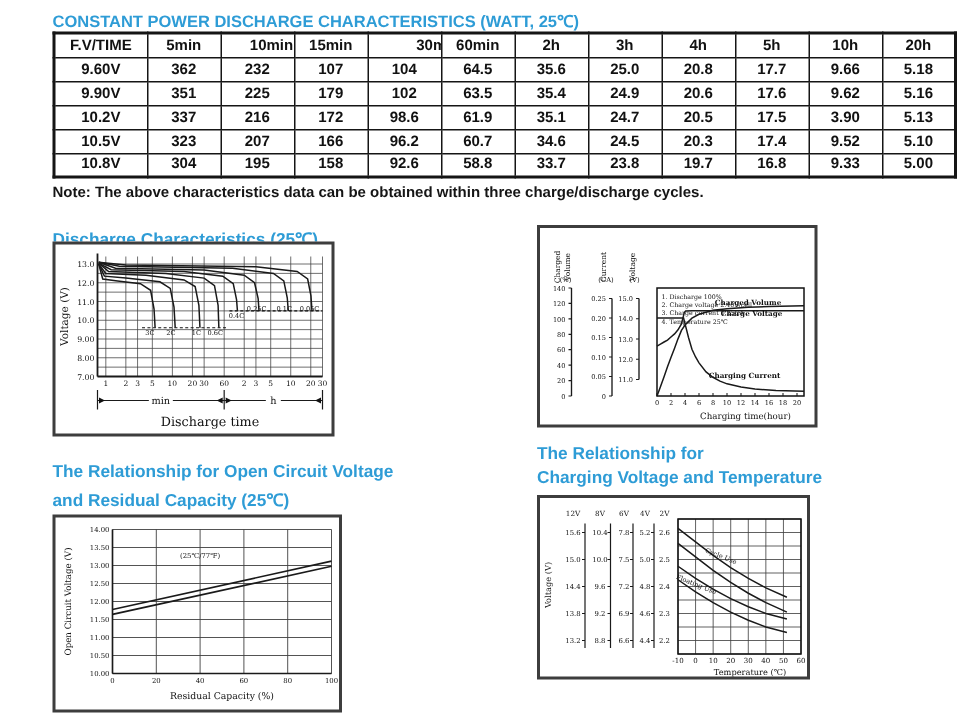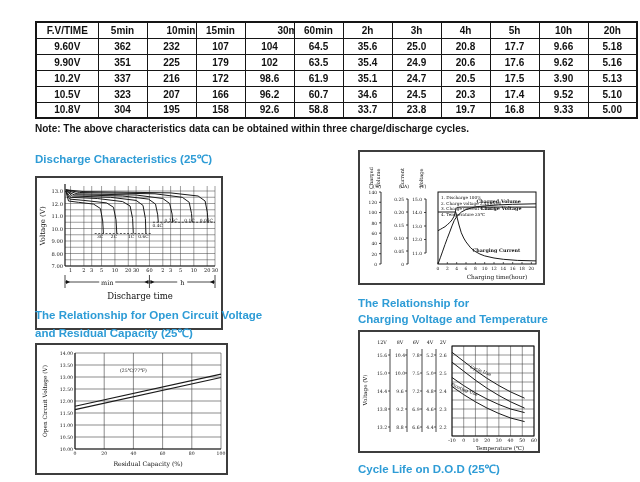--- a/index.html
+++ b/index.html
@@ -14,20 +14,21 @@
         text-align:center;vertical-align:middle;height:16px;color:#111;
         font-family:"Liberation Sans",sans-serif;overflow:hidden;white-space:nowrap}
   .note{font-size:10px;font-weight:bold;color:#151515;white-space:nowrap}
   .chart-box{border:2px solid #3d3d3d;background:#fff}
   svg text{fill:#111;font-family:"DejaVu Serif","Liberation Serif",serif}
 </style>
 </head>
 <body>
 <div id="page">
 
+<div class="abs heading" style="left:35px;top:6px">CONSTANT POWER DISCHARGE CHARACTERISTICS (WATT, 25℃)</div>
 
 <table class="pwr abs" style="left:35px;top:21px;width:601px">
   <thead>
         <tr>
           <th style="width: 62px; margin-left: 32px;">F.V/TIME</th>
           <th style="width: 49px;">5min</th>
           <th style="width: 49px; padding-left: 19px;">10min</th>
           <th style="width: 49px;">15min</th>
           <th style="width: 49px; padding-left: 32px;">30min</th>
           <th style="width: 49px;">60min</th>
@@ -109,21 +110,21 @@
           <td>16.8</td>
           <td>9.33</td>
           <td>5.00</td>
         </tr>
       </tbody>
 </table>
 
 <div class="abs note" style="left:35px;top:123px">Note: The above characteristics data can be obtained within three charge/discharge cycles.</div>
 
 <div class="abs chart-title" style="left:35px;top:151px">Discharge Characteristics (25℃)</div>
-<div class="abs chart-box" style="left:35px;top:176px;width:188px;height:154px">
+<div class="abs chart-box" style="left:35px;top:161px;width:188px;height:130px">
   <svg width="184" height="126">
         <line x1="28" y1="88" x2="178" y2="88" stroke="#3f3f3f" stroke-width="0.5"></line>
         <line x1="28" y1="81.75" x2="178" y2="81.75" stroke="#3f3f3f" stroke-width="0.5"></line>
         <line x1="28" y1="75.5" x2="178" y2="75.5" stroke="#3f3f3f" stroke-width="0.5"></line>
         <line x1="28" y1="69.25" x2="178" y2="69.25" stroke="#3f3f3f" stroke-width="0.5"></line>
         <line x1="28" y1="63" x2="178" y2="63" stroke="#3f3f3f" stroke-width="0.5"></line>
         <line x1="28" y1="56.75" x2="178" y2="56.75" stroke="#3f3f3f" stroke-width="0.5"></line>
         <line x1="28" y1="50.5" x2="178" y2="50.5" stroke="#3f3f3f" stroke-width="0.5"></line>
         <line x1="28" y1="44.25" x2="178" y2="44.25" stroke="#3f3f3f" stroke-width="0.5"></line>
         <line x1="28" y1="38" x2="178" y2="38" stroke="#3f3f3f" stroke-width="0.5"></line>
@@ -429,15 +430,14 @@
         <text x="140" y="118" font-size="5.5" text-anchor="middle">Temperature (℃)</text>
         <path d="M92.0 20.3L103.7 29.3L115.4 38.3L127.1 46.4L138.9 53.6L150.6 59.9L164.6 66.2" fill="none" stroke="#1a1a1a" stroke-width="1"></path>
         <path d="M92.0 30.2L103.7 39.2L115.4 48.2L127.1 56.3L138.9 63.5L150.6 69.8L164.6 76.1" fill="none" stroke="#1a1a1a" stroke-width="1"></path>
         <text x="120.11428571428571" y="40.1" font-size="4.4" text-anchor="middle" transform="rotate(22 120.11428571428571 40.1)">Cycle Use</text>
         <path d="M92.0 45.5L103.7 53.6L115.4 60.8L127.1 67.1L138.9 72.5L150.6 77.0L164.6 80.6" fill="none" stroke="#1a1a1a" stroke-width="1"></path>
         <path d="M92.0 54.5L103.7 62.6L115.4 69.8L127.1 76.1L138.9 81.5L150.6 86.0L164.6 89.6" fill="none" stroke="#1a1a1a" stroke-width="1"></path>
         <text x="103.71428571428572" y="59" font-size="4.4" text-anchor="middle" transform="rotate(22 103.71428571428572 59)">Floating Use</text>
       </svg>
 </div>
 
-<div class="abs chart-title" style="left:358px;top:461px">Cycle Life on D.O.D (25℃)</div>
 
 </div>
 
 </body></html>

